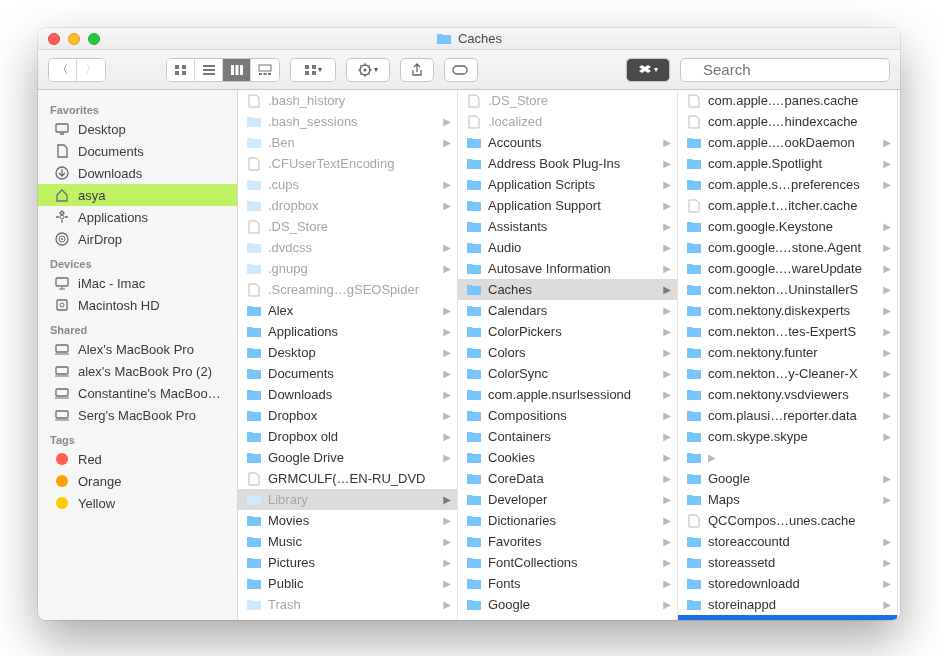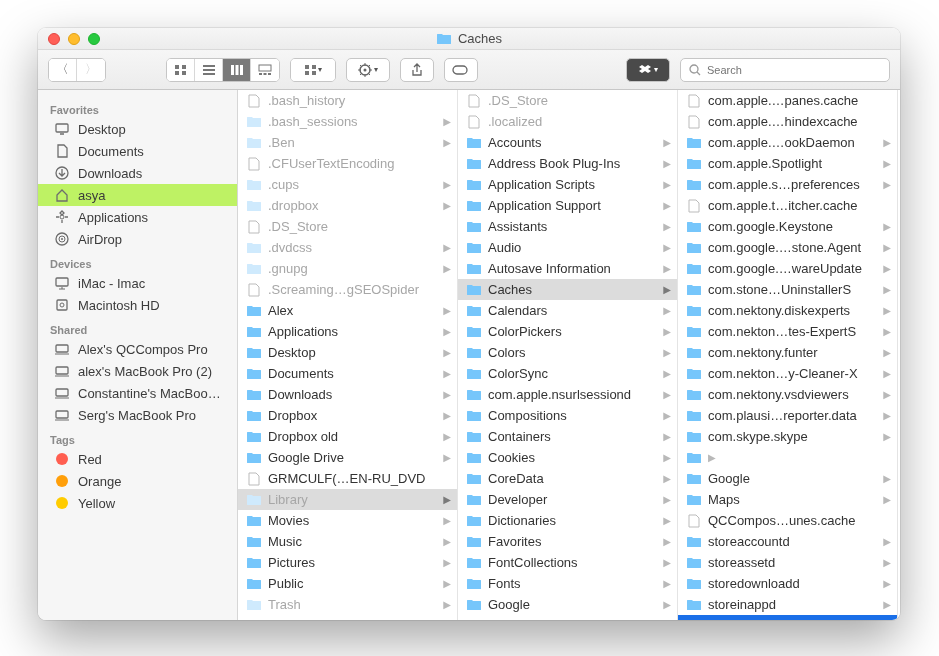--- a/index.html
+++ b/index.html
@@ -15,21 +15,21 @@
   .title-center{margin:0 auto; display:flex; align-items:center; gap:6px; font-size:13px; color:#4a4a4a;}
   
   .toolbar{height:40px; background:linear-gradient(#f6f6f6,#ececec); border-bottom:1px solid #c7c7c7; display:flex; align-items:center; padding:0 10px; gap:10px;}
   .seg { display:flex; border:1px solid #c6c6c6; border-radius:5px; overflow:hidden; background:#fff; height:24px;}
   .seg button{width:28px; background:#fff; border:none; border-right:1px solid #d8d8d8; display:flex;align-items:center;justify-content:center; color:#555; font-size:12px;}
   .seg button:last-child{border-right:none;}
   .seg button.active{background:#7a7a7a; color:#fff;}
   .sp{flex:1;}
   .tbtn{border:1px solid #c6c6c6; border-radius:5px; background:#fff; height:24px; min-width:34px; display:flex;align-items:center;justify-content:center;color:#555;font-size:12px;}
   .search{border:1px solid #c6c6c6; border-radius:5px; background:#fff; height:24px; width:210px; display:flex; align-items:center; padding:0 8px; color:#9a9a9a; font-size:13px; gap:6px;}
-  .search input{border:none; outline:none; font-size:11px; flex:1; background:transparent; color:#a16207;}
+  .search input{border:none; outline:none; font-size:15px; flex:1; background:transparent; color:#a16207;margin-left:8px;}
   
   .body{flex:1; display:flex; overflow:hidden;}
   .sidebar{width:200px; background:#f6f6f6; border-right:1px solid #d6d6d6; overflow-y:auto; padding:6px 0 10px 0; font-size:13px;}
   .sb-head{color:#8a8a8a; font-size:11px; font-weight:600; padding:8px 12px 2px 12px;}
   .sb-item{display:flex; align-items:center; gap:8px; padding:3px 12px 3px 16px; color:#3b3b3b; border-radius:0;}
   .sb-item.sel{background:#bef264;}
   .sb-icn{width:16px; height:16px; display:flex;align-items:center;justify-content:center;color:#6d6d6d;}
   .tag-dot{width:12px;height:12px;border-radius:50%;}
   
   .columns{flex:1; display:flex; overflow:hidden; background:#fff; font-size:13px;}
@@ -231,21 +231,21 @@
           <span>Macintosh HD</span>
         </div>
         <div class="sb-head">Shared</div>
         <div class="sb-item">
           <span class="sb-icn">
             <svg width="16" height="16">
               <rect x="2" y="4" width="12" height="7" rx="1" fill="none" stroke="#6d6d6d" stroke-width="1.3"></rect>
               <path d="M1 13h14" stroke="#6d6d6d"></path>
             </svg>
           </span>
-          <span>Alex's QCCompos Pro</span>
+          <span>Alex's MacBook Pro</span>
         </div>
         <div class="sb-item">
           <span class="sb-icn">
             <svg width="16" height="16">
               <rect x="2" y="4" width="12" height="7" rx="1" fill="none" stroke="#6d6d6d" stroke-width="1.3"></rect>
               <path d="M1 13h14" stroke="#6d6d6d"></path>
             </svg>
           </span>
           <span>alex's MacBook Pro (2)</span>
         </div>
@@ -831,21 +831,21 @@
             </span>
             <span class="name">com.google.…wareUpdate</span>
             <span class="arr">▶</span>
           </div>
           <div class="row">
             <span class="ficon">
               <svg width="16" height="12" viewBox="0 0 16 12">
                 <path class="fld" fill="#76c6fb" d="M1 2c0-1 0-1 1-1h4l1 1h7c1 0 1 0 1 1v7c0 1 0 1-1 1H2c-1 0-1 0-1-1z"></path>
               </svg>
             </span>
-            <span class="name">com.stone…UninstallerS</span>
+            <span class="name">com.nekton…UninstallerS</span>
             <span class="arr">▶</span>
           </div>
           <div class="row">
             <span class="ficon">
               <svg width="16" height="12" viewBox="0 0 16 12">
                 <path class="fld" fill="#76c6fb" d="M1 2c0-1 0-1 1-1h4l1 1h7c1 0 1 0 1 1v7c0 1 0 1-1 1H2c-1 0-1 0-1-1z"></path>
               </svg>
             </span>
             <span class="name">com.nektony.diskexperts</span>
             <span class="arr">▶</span>

